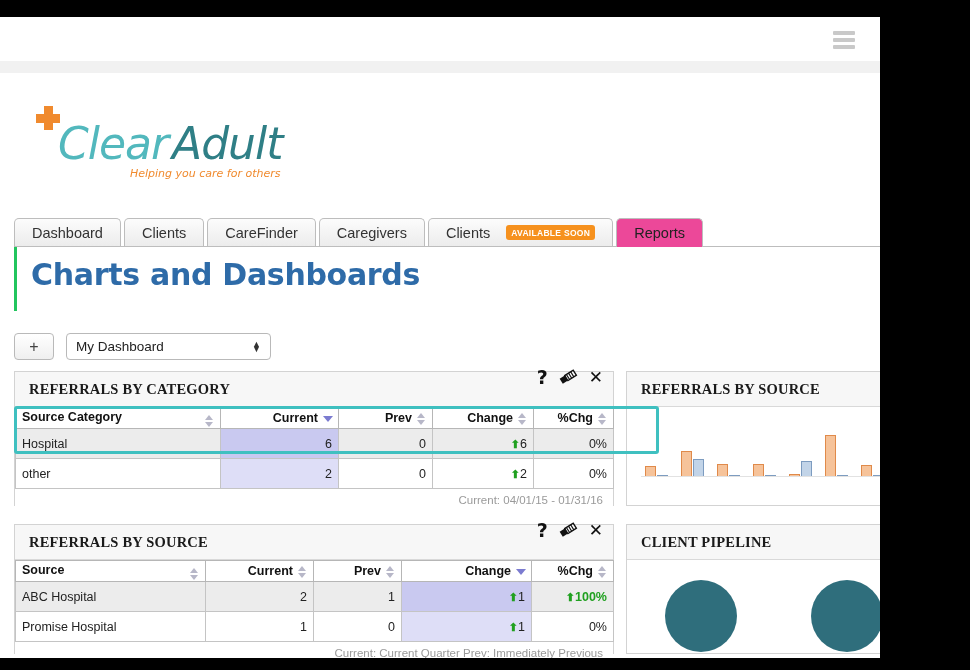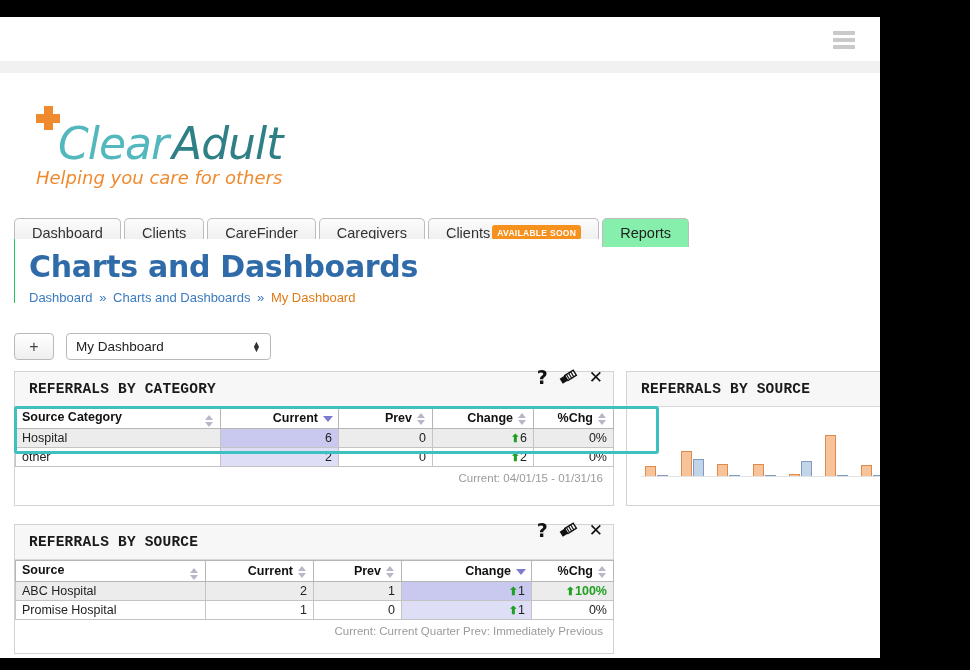--- a/index.html
+++ b/index.html
@@ -64,53 +64,53 @@
     font-size:44px; color:#52b8bd; font-style:italic; font-weight:400;
     letter-spacing:-1px;
   }
   .logo-care {
     font-family:"DejaVu Sans", sans-serif;
     font-size:44px; color:#2f7f86; font-style:italic; font-weight:400;
     letter-spacing:-1px; margin-left:4px;
   }
   .logo-tag {
     font-family:"DejaVu Sans", sans-serif;
-    font-size:18px; color:#f08a2e; font-style:italic;
+    font-size:11px; color:#f08a2e; font-style:italic;
     text-align:right; margin-top:-2px; padding-right:2px;
   }
 
   
   #tabbar {
     position:absolute; left:14px; top:145px; width:866px; height:29px;
     display:flex; align-items:flex-end;
     border-bottom:1px solid #bdbdbd;
   }
   .tab {
     height:28px; padding:0 17px; display:flex; align-items:center;
     font-size:14.5px; color:#333;
     background:linear-gradient(#fcfcfc,#ececec);
     border:1px solid #bdbdbd; border-bottom:none;
     border-top-left-radius:5px; border-top-right-radius:5px;
     margin-right:3px; cursor:pointer; white-space:nowrap;
   }
   .tab.active {
-    background:#86efac; height:29px; color:#222;
+    background:#ec4899; height:29px; color:#222;
     border-color:#bdbdbd; position:relative; z-index:3;
     margin-bottom:-1px;
   }
   .badge-soon {
     background:#f6911e; color:#fff; font-size:8.5px; font-weight:bold;
     letter-spacing:.3px; padding:3px 5px 2px; border-radius:3px;
-    margin-left:2px;
+    margin-left:16px;
   }
 
   
   #titlebox {
-    position:absolute; left:14px; top:166px; width:866px; height:64px;
-    background:#ffffff; border-left:1px solid #22c55e;
+    position:absolute; left:14px; top:174px; width:866px; height:64px;
+    background:#ffffff; border-left:3px solid #22c55e;
   }
   #page-title {
     font-family:"DejaVu Sans", sans-serif;
     font-size:30px; font-weight:bold; color:#2e6ba8;
     letter-spacing:-.3px; padding:10px 0 0 14px;
   }
   #breadcrumb {
     font-size:13px; color:#3a7bbf; padding:6px 0 0 14px;
   }
   #breadcrumb .sep { color:#3a7bbf; margin:0 3px; }
@@ -143,21 +143,21 @@
     position:absolute;
     border:1px solid #d3d3d3;
     background:#ffffff;
   }
   .widget-head {
     height:35px; background:#f7f7f7; border-bottom:1px solid #d9d9d9;
     display:flex; align-items:center; padding:0 10px 0 14px;
     position:relative;
   }
   .widget-title {
-    font-family:Liberation Mono, monospace;
+    font-family:Liberation Serif, serif;
     font-size:14.5px; font-weight:bold; color:#1a1a1a; letter-spacing:.2px;
   }
   .widget-tools {
     position:absolute; right:10px; top:-4px;
     display:flex; align-items:center; gap:11px;
   }
   .wt { cursor:pointer; color:#111; line-height:1; }
   .wt.q { font-size:19px; font-weight:bold; font-family:"DejaVu Sans",sans-serif; }
   .wt.x { font-size:17px; font-weight:bold; font-family:"DejaVu Sans",sans-serif; }
   .wt.pencil svg { display:block; }
@@ -166,21 +166,21 @@
   table.dt { border-collapse:collapse; width:100%; table-layout:fixed; }
   table.dt th {
     background:#ffffff; border:1px solid #b6b6b6;
     font-size:12.5px; font-weight:bold; color:#111;
     height:21px; padding:0 6px; text-align:right; position:relative;
     white-space:nowrap;
   }
   table.dt th.lft { text-align:left; }
   table.dt td {
     border:1px solid #c4c4c4; background:#ececec;
-    font-size:12.5px; color:#222; height:19px; padding:0 6px;
+    font-size:12.5px; color:#222; height:30px; padding:0 6px;
     text-align:right; white-space:nowrap; overflow:hidden;margin-left:28px;
   }
   table.dt td.lft { text-align:left; }
   table.dt tr.alt td { background:#ffffff; }
   td.sorted  { background:#c9c9f0 !important; }
   td.sorted2 { background:#dedef7 !important; }
   .sortico {
     display:inline-block; width:9px; margin-left:5px;
     vertical-align:middle; line-height:0;
   }
@@ -269,27 +269,20 @@
       <span>Clients</span>
       <span class="badge-soon">AVAILABLE SOON</span>
     </div>
     <div class="tab active">
         <span>Reports</span>
       </div>
   </div>
 
   <div id="titlebox">
     <div id="page-title">Charts and Dashboards</div>
-    <div id="breadcrumb">
-      <a>Dashboard</a>
-      <span class="sep">»</span>
-      <a>Charts and Dashboards</a>
-      <span class="sep">»</span>
-      <span class="cur">My Dashboard</span>
-    </div>
   </div>
 
   <div id="selector-row">
     <div id="add-btn">+</div>
     <div id="dash-select">
       <span>My Dashboard</span>
       <span class="spin">
         <span>▲</span>
         <span>▼</span>
       </span>
@@ -448,14 +441,31 @@
           </span>
         <span class="bc-grp">
             <span class="bc-bar bc-a" style="height:12px"></span>
             <span class="bc-bar bc-b" style="height:2px"></span>
           </span>
       </div>
       <div class="bc-base"></div>
     </div>
   </div>
 
+  <div class="widget" style="left:626px; top:451px; width:310px; height:130px;">
+    <div class="widget-head">
+      <span class="widget-title">CLIENT PIPELINE</span>
+    </div>
+    <div id="pipeline-body">
+      <div class="pipe-item">
+        <div class="pipe-circle"></div>
+        <div class="pipe-num">8</div>
+
+      </div>
+      <div class="pipe-item">
+        <div class="pipe-circle"></div>
+        <div class="pipe-num">7</div>
+
+      </div>
+    </div>
+  </div>
 
 </div>
 
 </body></html>

